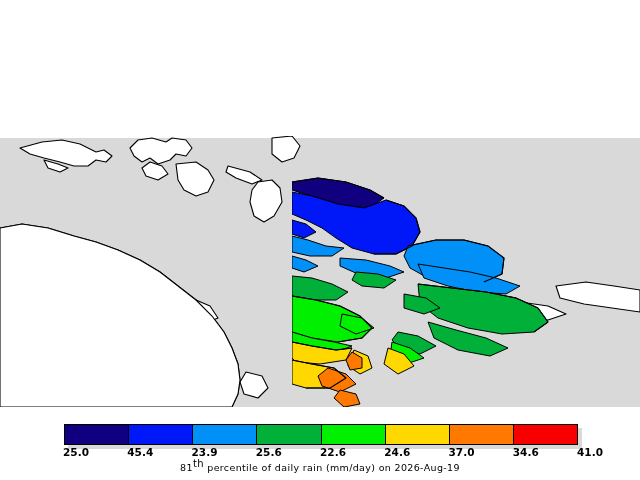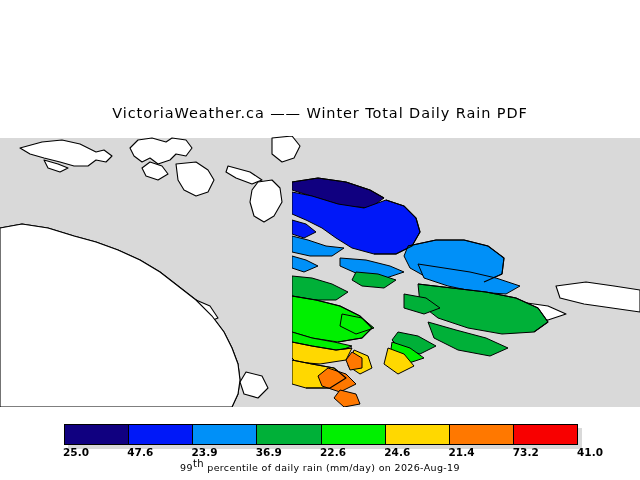--- a/index.html
+++ b/index.html
@@ -86,21 +86,20 @@
     letter-spacing:0.35px;
     white-space:nowrap;
   }
   .caption sup{font-size:10px;vertical-align:super;}
 </style>
 </head>
 <body>
 
 <div id="root">
 
-  <div class="title">VictoriaWeather.ca —— Winter Total Daily Rain PDF</div>
 
   <div class="map-panel">
     <svg class="map-svg" viewBox="0 0 640 271" preserveAspectRatio="none">
 
       <rect x="0" y="0" width="640" height="271" fill="#ffffff"></rect>
 
       <rect x="0" y="2" width="640" height="269" fill="#d9d9d9"></rect>
 
       <g fill="#ffffff" stroke="#000000" stroke-width="1.1" stroke-linejoin="round">
 
@@ -220,27 +219,27 @@
         <div class="cbar-cell" style="background: rgb(0, 176, 56);"></div>
         <div class="cbar-cell" style="background: rgb(0, 240, 0);"></div>
         <div class="cbar-cell" style="background: rgb(255, 216, 0);"></div>
         <div class="cbar-cell" style="background: rgb(255, 120, 0);"></div>
         <div class="cbar-cell" style="background: rgb(248, 0, 0);"></div>
       </div>
   </div>
 
   <div class="cbar-ticks" id="cbar-ticks">
       <span class="tick" style="left: 64px;">25.0</span>
-      <span class="tick" style="left: 128.25px;">47.6</span>
+      <span class="tick" style="left: 128.25px;">45.4</span>
       <span class="tick" style="left: 192.5px;">23.9</span>
-      <span class="tick" style="left: 256.75px;">36.9</span>
+      <span class="tick" style="left: 256.75px;">25.6</span>
       <span class="tick" style="left: 321px;">22.6</span>
       <span class="tick" style="left: 385.25px;">24.6</span>
-      <span class="tick" style="left: 449.5px;">21.4</span>
-      <span class="tick" style="left: 513.75px;">73.2</span>
+      <span class="tick" style="left: 449.5px;">37.0</span>
+      <span class="tick" style="left: 513.75px;">34.6</span>
       <span class="tick" style="left: 578px;">41.0</span>
     </div>
 
   <div class="caption">
-    <span>99</span><sup>th</sup><span> percentile of daily rain (mm/day) on 2026-Aug-19</span>
+    <span>81</span><sup>th</sup><span> percentile of daily rain (mm/day) on 2026-Aug-19</span>
   </div>
 
 </div>
 
 </body></html>

